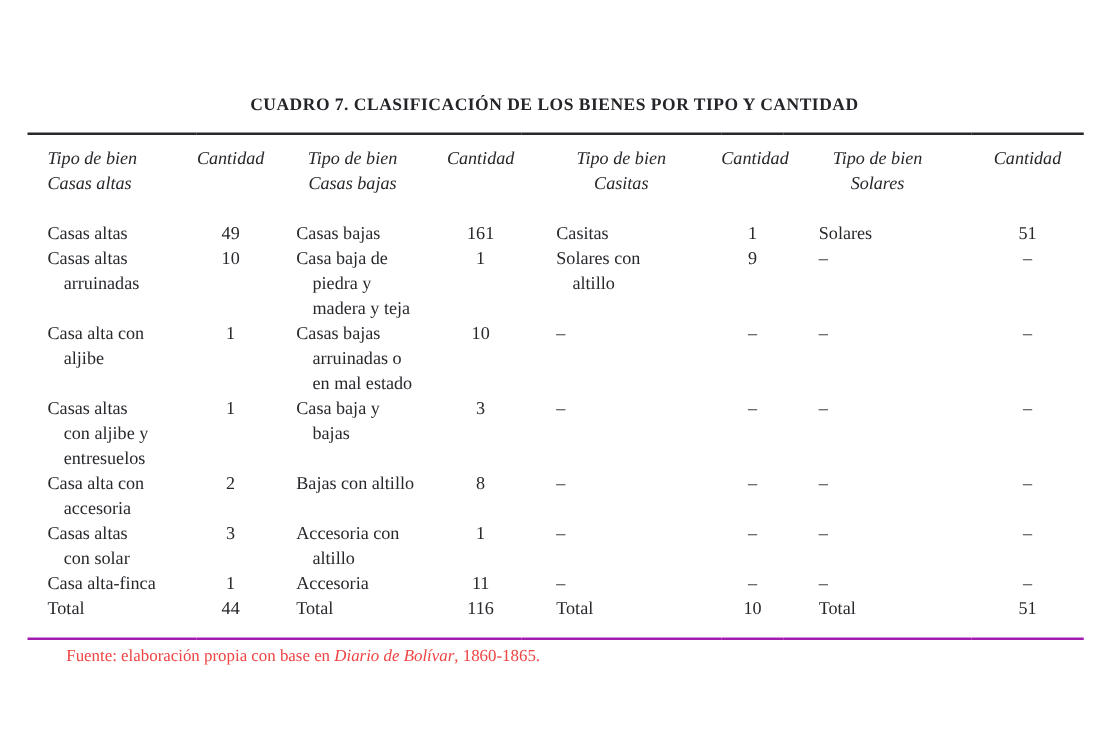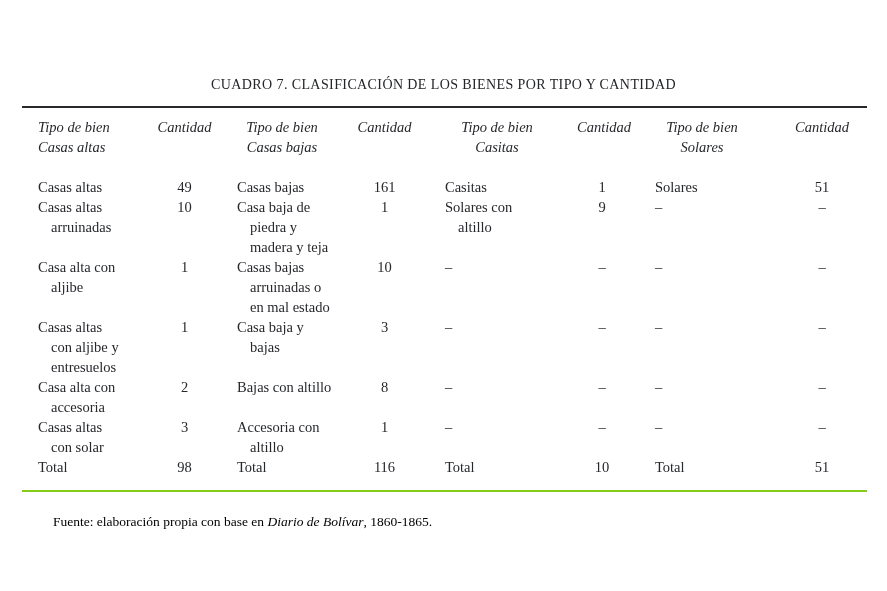--- a/index.html
+++ b/index.html
@@ -18,32 +18,32 @@
   .page {
     width: 887px;
     height: 591px;
     position: relative;
   }
   .table-title {
     margin: 0;
     padding-top: 76px;
     text-align: center;
     font-size: 14px;
-    font-weight: normal;
+    font-weight: bold;
     letter-spacing: 0.4px;
     line-height: 18px;
     color: #232529;
   }
   table.cuadro {
     table-layout: fixed;
     border-collapse: collapse;
     width: 845px;
     margin: 12px 0 0 22px;
     border-top: 2px solid #26282c;
-    border-bottom: 2px solid #84cc16;
+    border-bottom: 2px solid #a21caf;
   }
   table.cuadro th, table.cuadro td {
     vertical-align: top;
     font-size: 14.5px;
     line-height: 20px;
     font-weight: normal;
     padding: 0;
   }
   table.cuadro th {
     font-style: italic;
@@ -57,24 +57,24 @@
     text-align: left;
   }
   
   td.tipo.c1 { padding-left: 29px; text-indent: -13px; }
   td.tipo.c3 { padding-left: 38px; text-indent: -13px; }
   td.tipo.c5 { padding-left: 41px; text-indent: -13px; }
   td.tipo.c7 { padding-left: 41px; text-indent: -13px; }
   td.qty { text-align: center; }
   tr.total-row td { padding-bottom: 13px; }
   .source-note {
-    margin: 21px 0 0 53px;
+    margin: 4px 0 0 53px;
     font-size: 13.5px;
     line-height: 18px;
-    color: #000000;
+    color: #ef4444;
   }
   .source-note .italic { font-style: italic; }
 </style>
 </head>
 <body>
 
 <div class="page">
 
   <h1 class="table-title">CUADRO 7. CLASIFICACIÓN DE LOS BIENES POR TIPO Y CANTIDAD</h1>
 
@@ -180,23 +180,33 @@
 con solar</td>
           <td class="qty c2">3</td>
           <td class="tipo c3">Accesoria con
 altillo</td>
           <td class="qty c4">1</td>
           <td class="tipo c5">–</td>
           <td class="qty c6">–</td>
           <td class="tipo c7">–</td>
           <td class="qty c8">–</td>
         </tr>
+        <tr>
+          <td class="tipo c1">Casa alta-finca</td>
+          <td class="qty c2">1</td>
+          <td class="tipo c3">Accesoria</td>
+          <td class="qty c4">11</td>
+          <td class="tipo c5">–</td>
+          <td class="qty c6">–</td>
+          <td class="tipo c7">–</td>
+          <td class="qty c8">–</td>
+        </tr>
         <tr class="total-row">
           <td class="tipo c1">Total</td>
-          <td class="qty c2">98</td>
+          <td class="qty c2">44</td>
           <td class="tipo c3">Total</td>
           <td class="qty c4">116</td>
           <td class="tipo c5">Total</td>
           <td class="qty c6">10</td>
           <td class="tipo c7">Total</td>
           <td class="qty c8">51</td>
         </tr>
       </tbody>
   </table>
 

